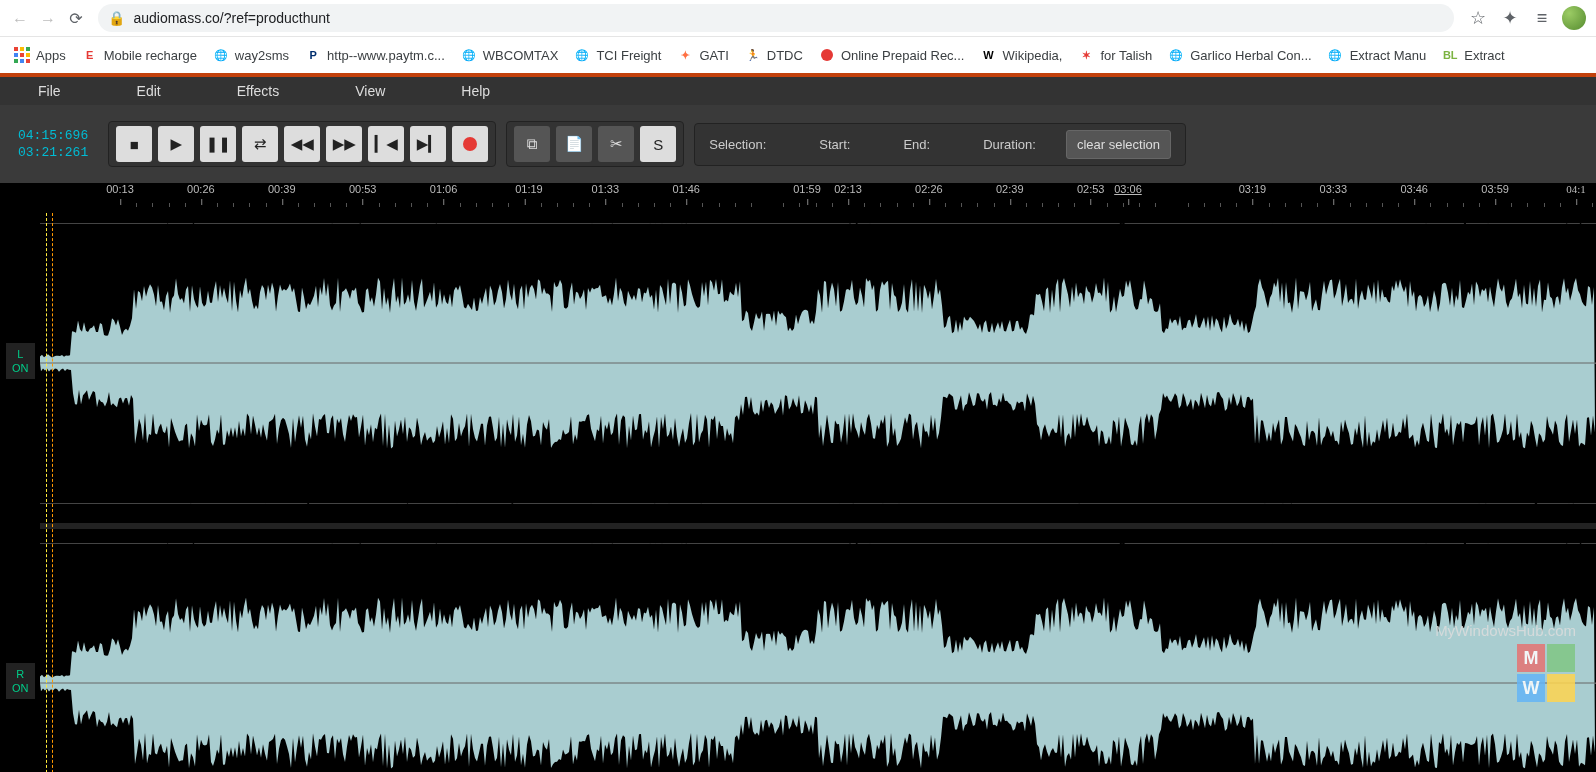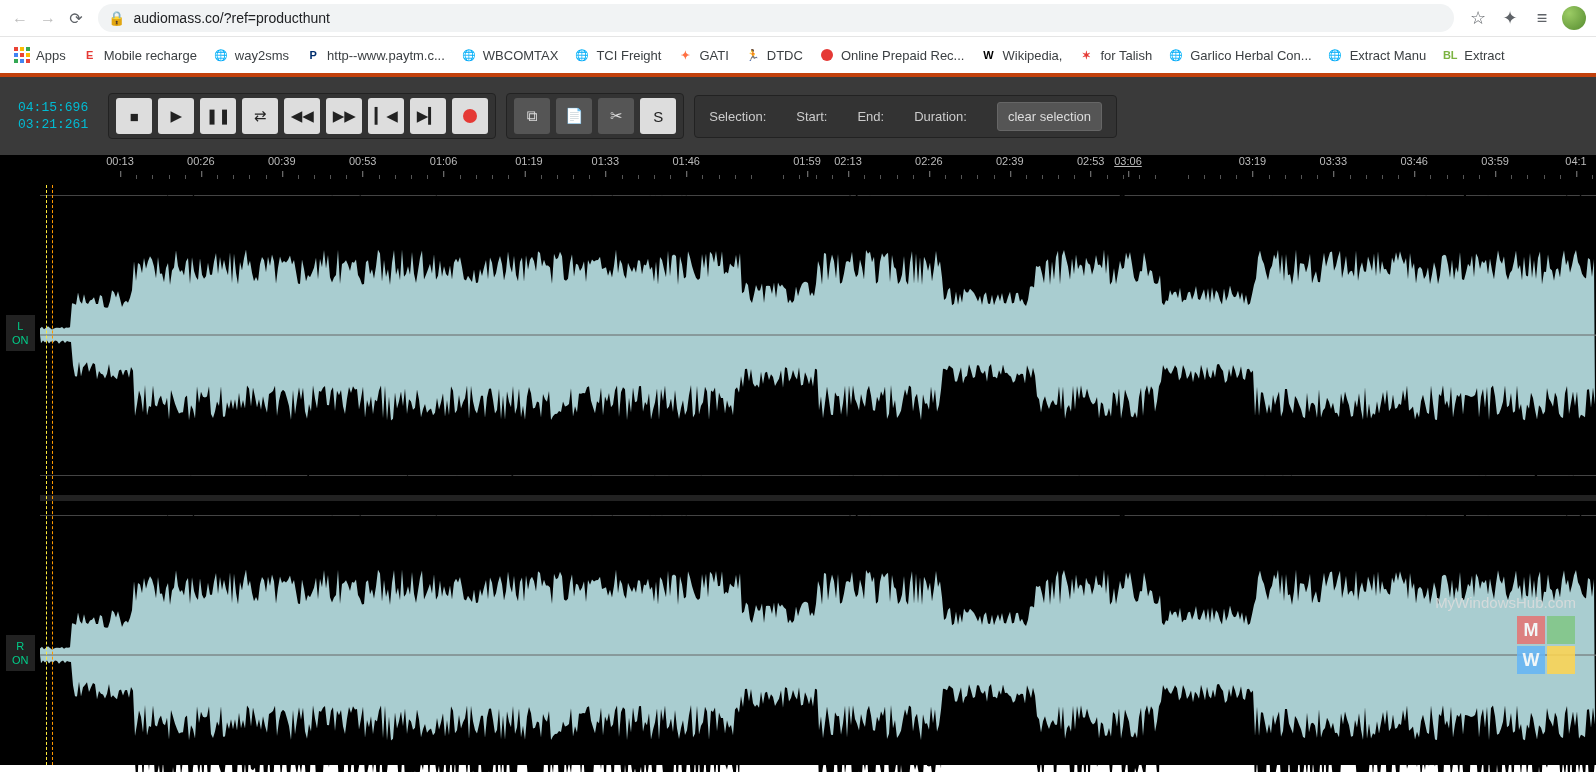--- a/index.html
+++ b/index.html
@@ -28,21 +28,21 @@
   .time-box{background:#000;border:1px solid #111;padding:4px 10px;margin-right:6px;}
   .time-main{font-family:"Courier New",monospace;font-size:28px;font-weight:bold;color:#fff;letter-spacing:1px;}
   .time-sub{font-family:"Courier New",monospace;font-size:13px;color:#00bcd4;margin:2px 10px;}
   .btn-group{background:#333;border:1px solid #222;border-radius:4px;padding:4px;display:flex;margin-right:10px;}
   .tbtn{width:36px;height:36px;margin:0 3px;border-radius:3px;display:flex;align-items:center;justify-content:center;font-size:15px;cursor:pointer;}
   .light{background:#ddd;color:#222;}
   .dark{background:#555;color:#ddd;}
   .rec-dot{width:14px;height:14px;border-radius:50%;background:#e53935;}
   .sel-panel{background:#333;border:1px solid #222;border-radius:4px;padding:6px 14px;display:flex;align-items:center;font-size:13px;color:#ccc;}
   .sel-panel .lbl{margin-right:30px;}
-  .sel-panel .col{margin-right:30px;}
+  .sel-panel .col{margin-right:30px;margin-left:23px;}
   .clear-btn{background:#555;border:1px solid #666;color:#ddd;padding:6px 10px;border-radius:3px;font-size:13px;}
   
   .ruler{height:30px;background:#000;position:relative;font-size:11px;color:#bbb;font-family:Arial;}
   .ruler .tick{position:absolute;top:0;transform:translateX(-50%);}
   .ruler .tick::after{content:"";position:absolute;top:16px;left:50%;width:1px;height:6px;background:#888;}
   .ruler .minor{position:absolute;top:20px;width:1px;height:4px;background:#555;}
   
   .wave-area{position:relative;background:#000;height:580px;}
   .ch-label{position:absolute;left:6px;background:#222;color:#0c8;font-size:11px;padding:4px 6px;text-align:center;line-height:14px;}
   .ch-label.l{top:130px;} .ch-label.r{top:450px;}
@@ -140,20 +140,27 @@
       <span class="ico">🌐</span>
       <span>Extract Manu</span>
     </div>
     <div class="bm">
       <span class="ico" style="color: rgb(124, 179, 66);">BL</span>
       <span>Extract</span>
     </div>
   </div>
 
 <div class="app">
+  <div class="menu-bar" id="menubar">
+      <span class="mi">File</span>
+      <span class="mi">Edit</span>
+      <span class="mi">Effects</span>
+      <span class="mi">View</span>
+      <span class="mi">Help</span>
+    </div>
 
   <div class="toolbar">
     <div>
       <div class="time-sub">04:15:696</div>
       <div class="time-sub">03:21:261</div>
     </div>
 
     <div class="btn-group" style="margin-left:10px;">
       <div class="tbtn light">■</div>
       <div class="tbtn light">▶</div>
@@ -268,21 +275,21 @@
       <div class="tick" style="left: 1414.22px;">03:46</div>
       <div class="minor" style="left: 1430.4px;"></div>
       <div class="minor" style="left: 1446.58px;"></div>
       <div class="minor" style="left: 1462.76px;"></div>
       <div class="minor" style="left: 1478.93px;"></div>
       <div class="tick" style="left: 1495.11px;">03:59</div>
       <div class="minor" style="left: 1511.29px;"></div>
       <div class="minor" style="left: 1527.47px;"></div>
       <div class="minor" style="left: 1543.64px;"></div>
       <div class="minor" style="left: 1559.82px;"></div>
-      <div class="tick" style="left: 1576px;">04:1</div>
+      <div class="tick" style="left: 1576px; font-family: Liberation Serif, serif;">04:1</div>
       <div class="minor" style="left: 1592.18px;"></div>
     </div>
 
   <div class="wave-area">
     <div class="ch-label l">
       <span>L</span><br>
       <span style="color:#0c8">ON</span>
     </div>
     <div class="ch-label r">
       <span>R</span><br>

